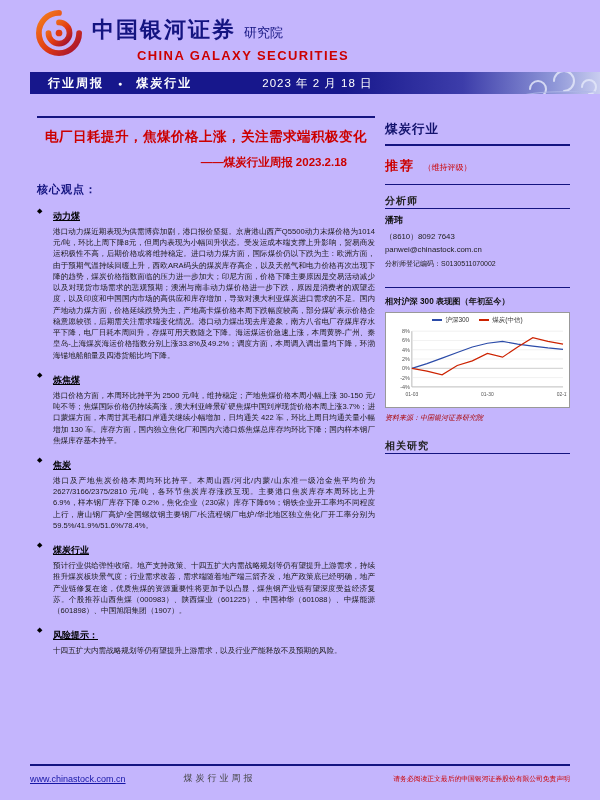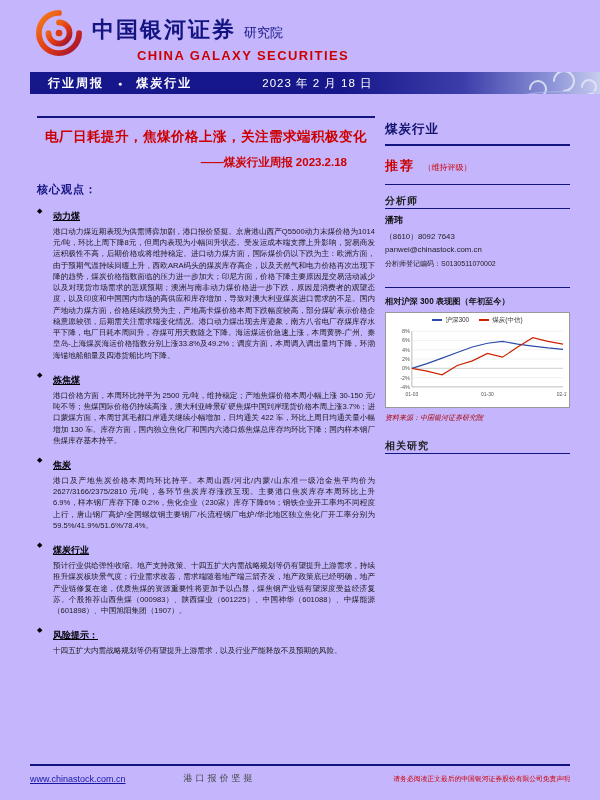--- a/index.html
+++ b/index.html
@@ -211,17 +211,17 @@
     </div>
 
     <div class="related-block">
       <div class="sb-h">相关研究</div>
     </div>
   </aside>
 
   <div class="footer-rule"></div>
   <footer class="footer">
     <span class="footer-url">www.chinastock.com.cn</span>
-    <span class="footer-center">港口报价坚挺</span>
+    <span class="footer-center">煤炭行业周报</span>
     <span class="footer-right">请务必阅读正文最后的中国银河证券股份有限公司免责声明</span>
   </footer>
 
 </div>
 
 </body></html>

